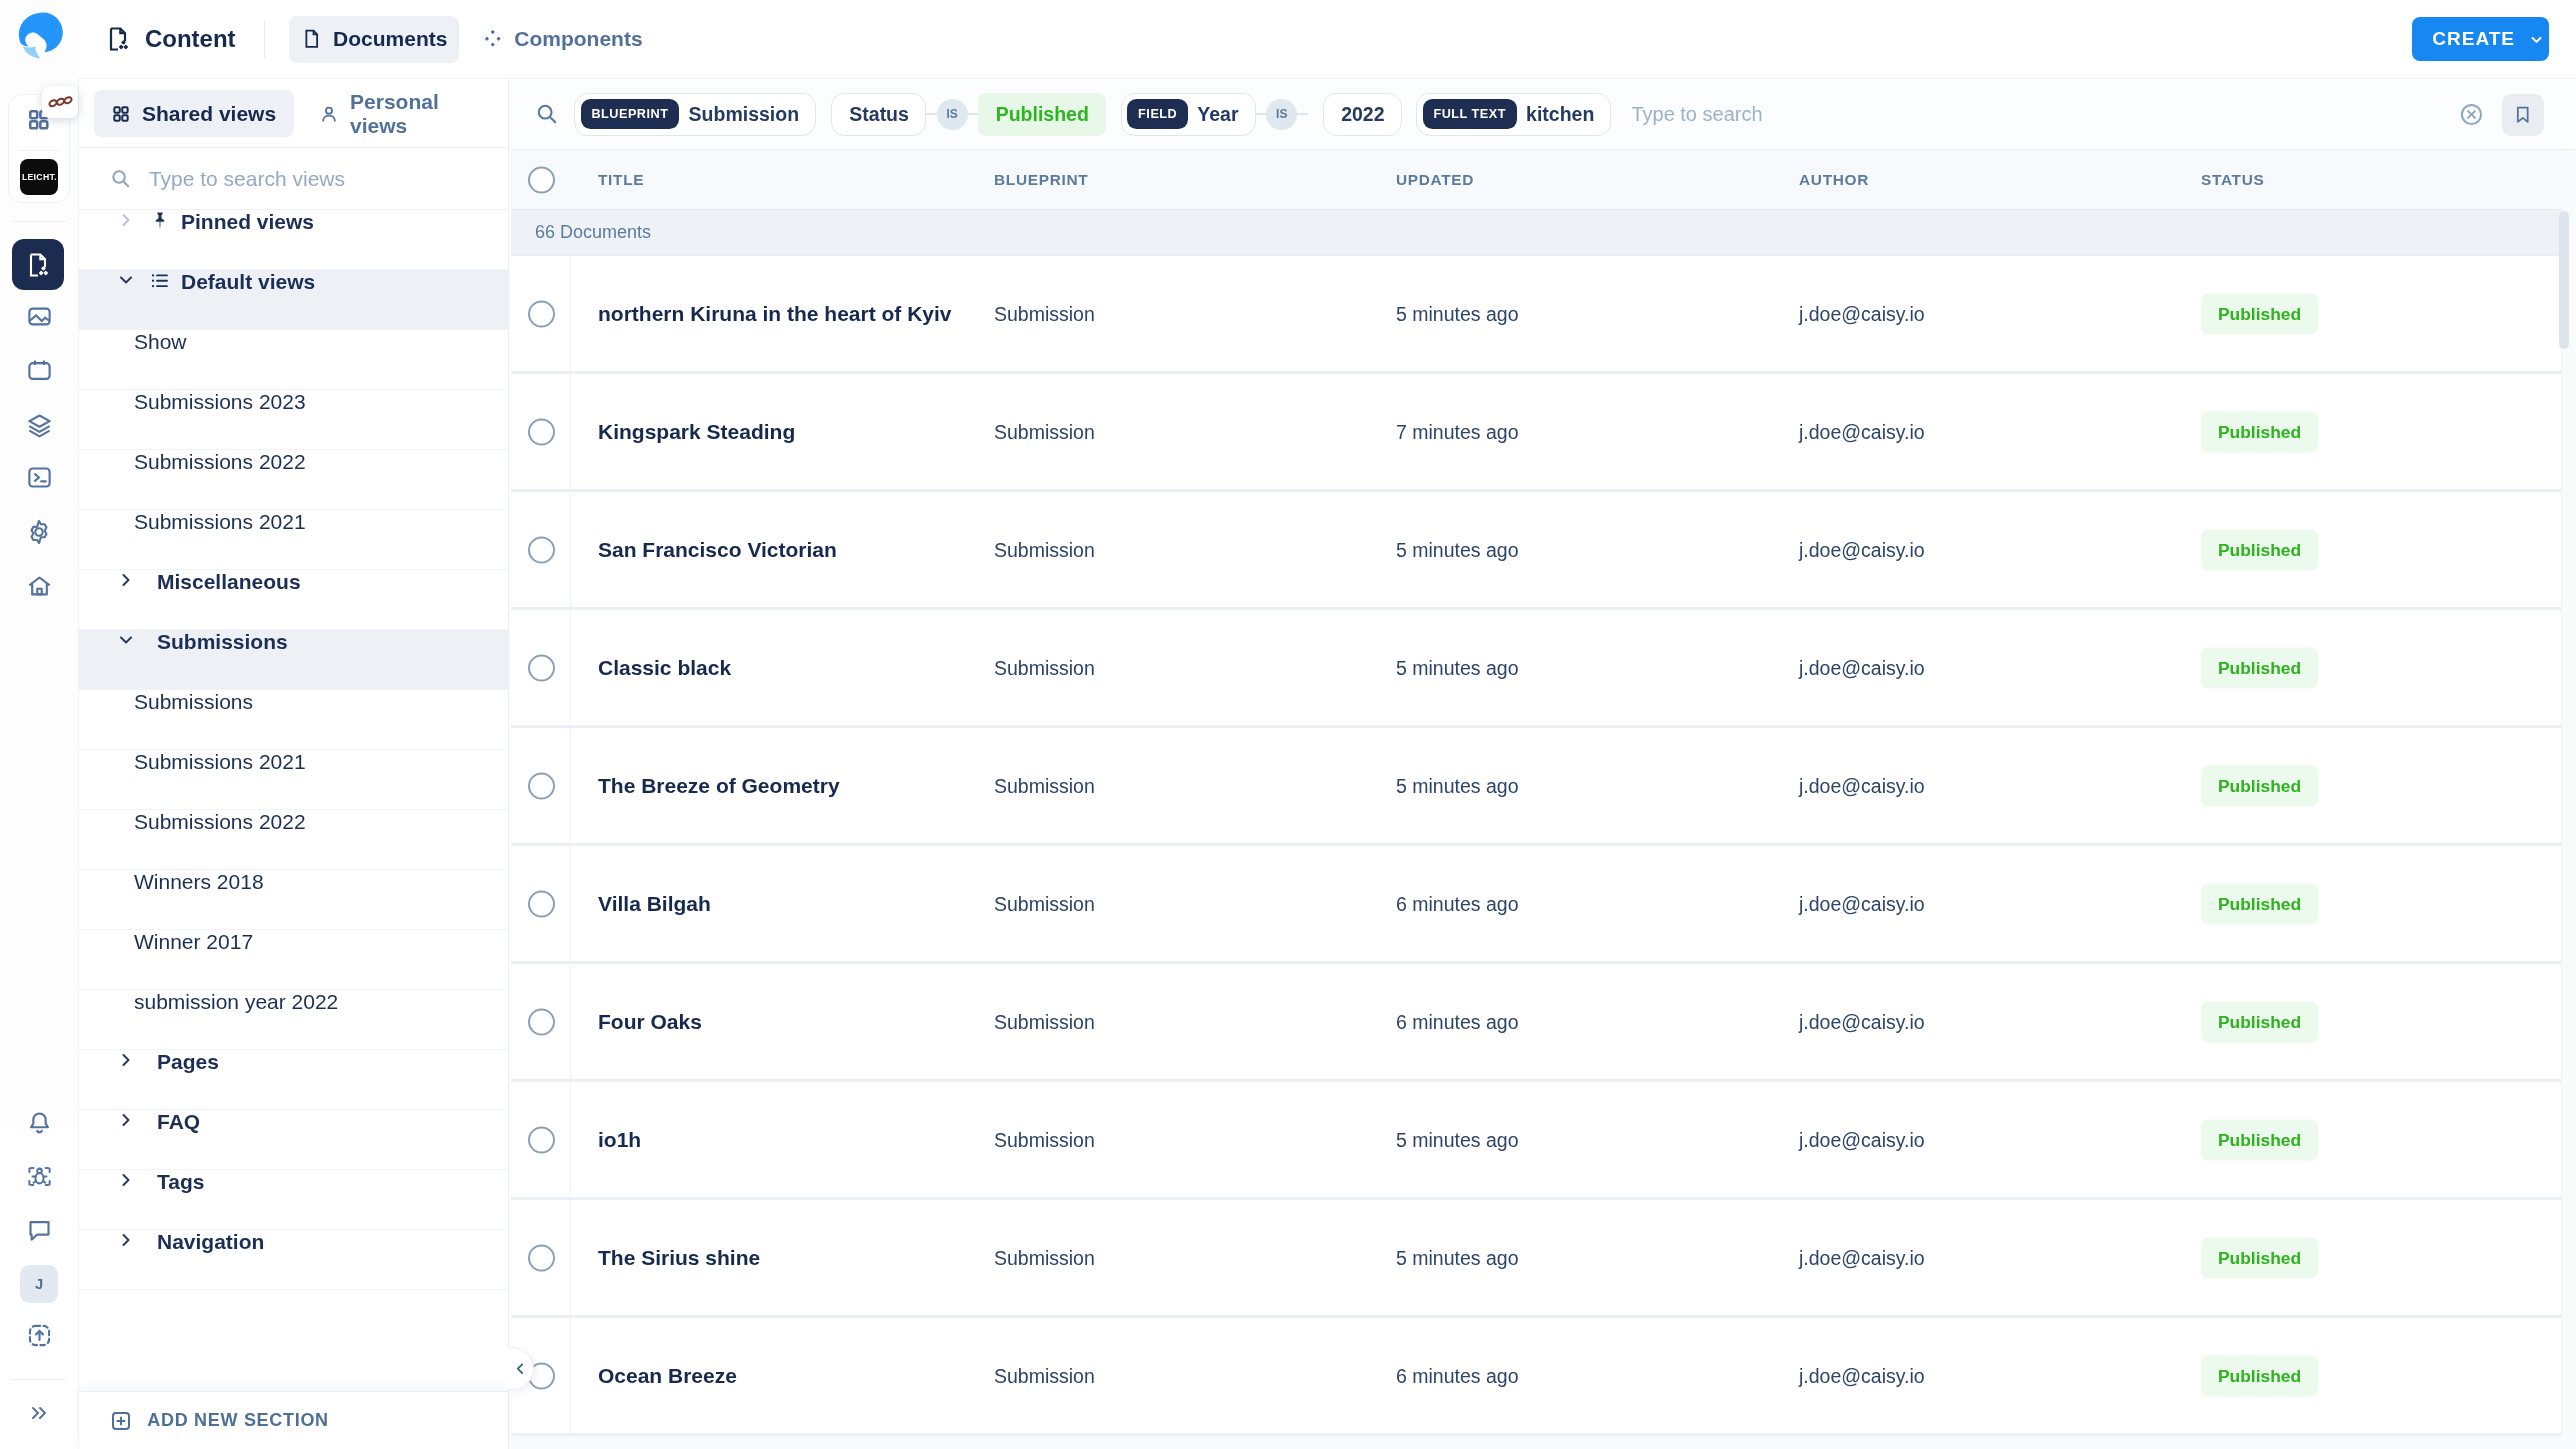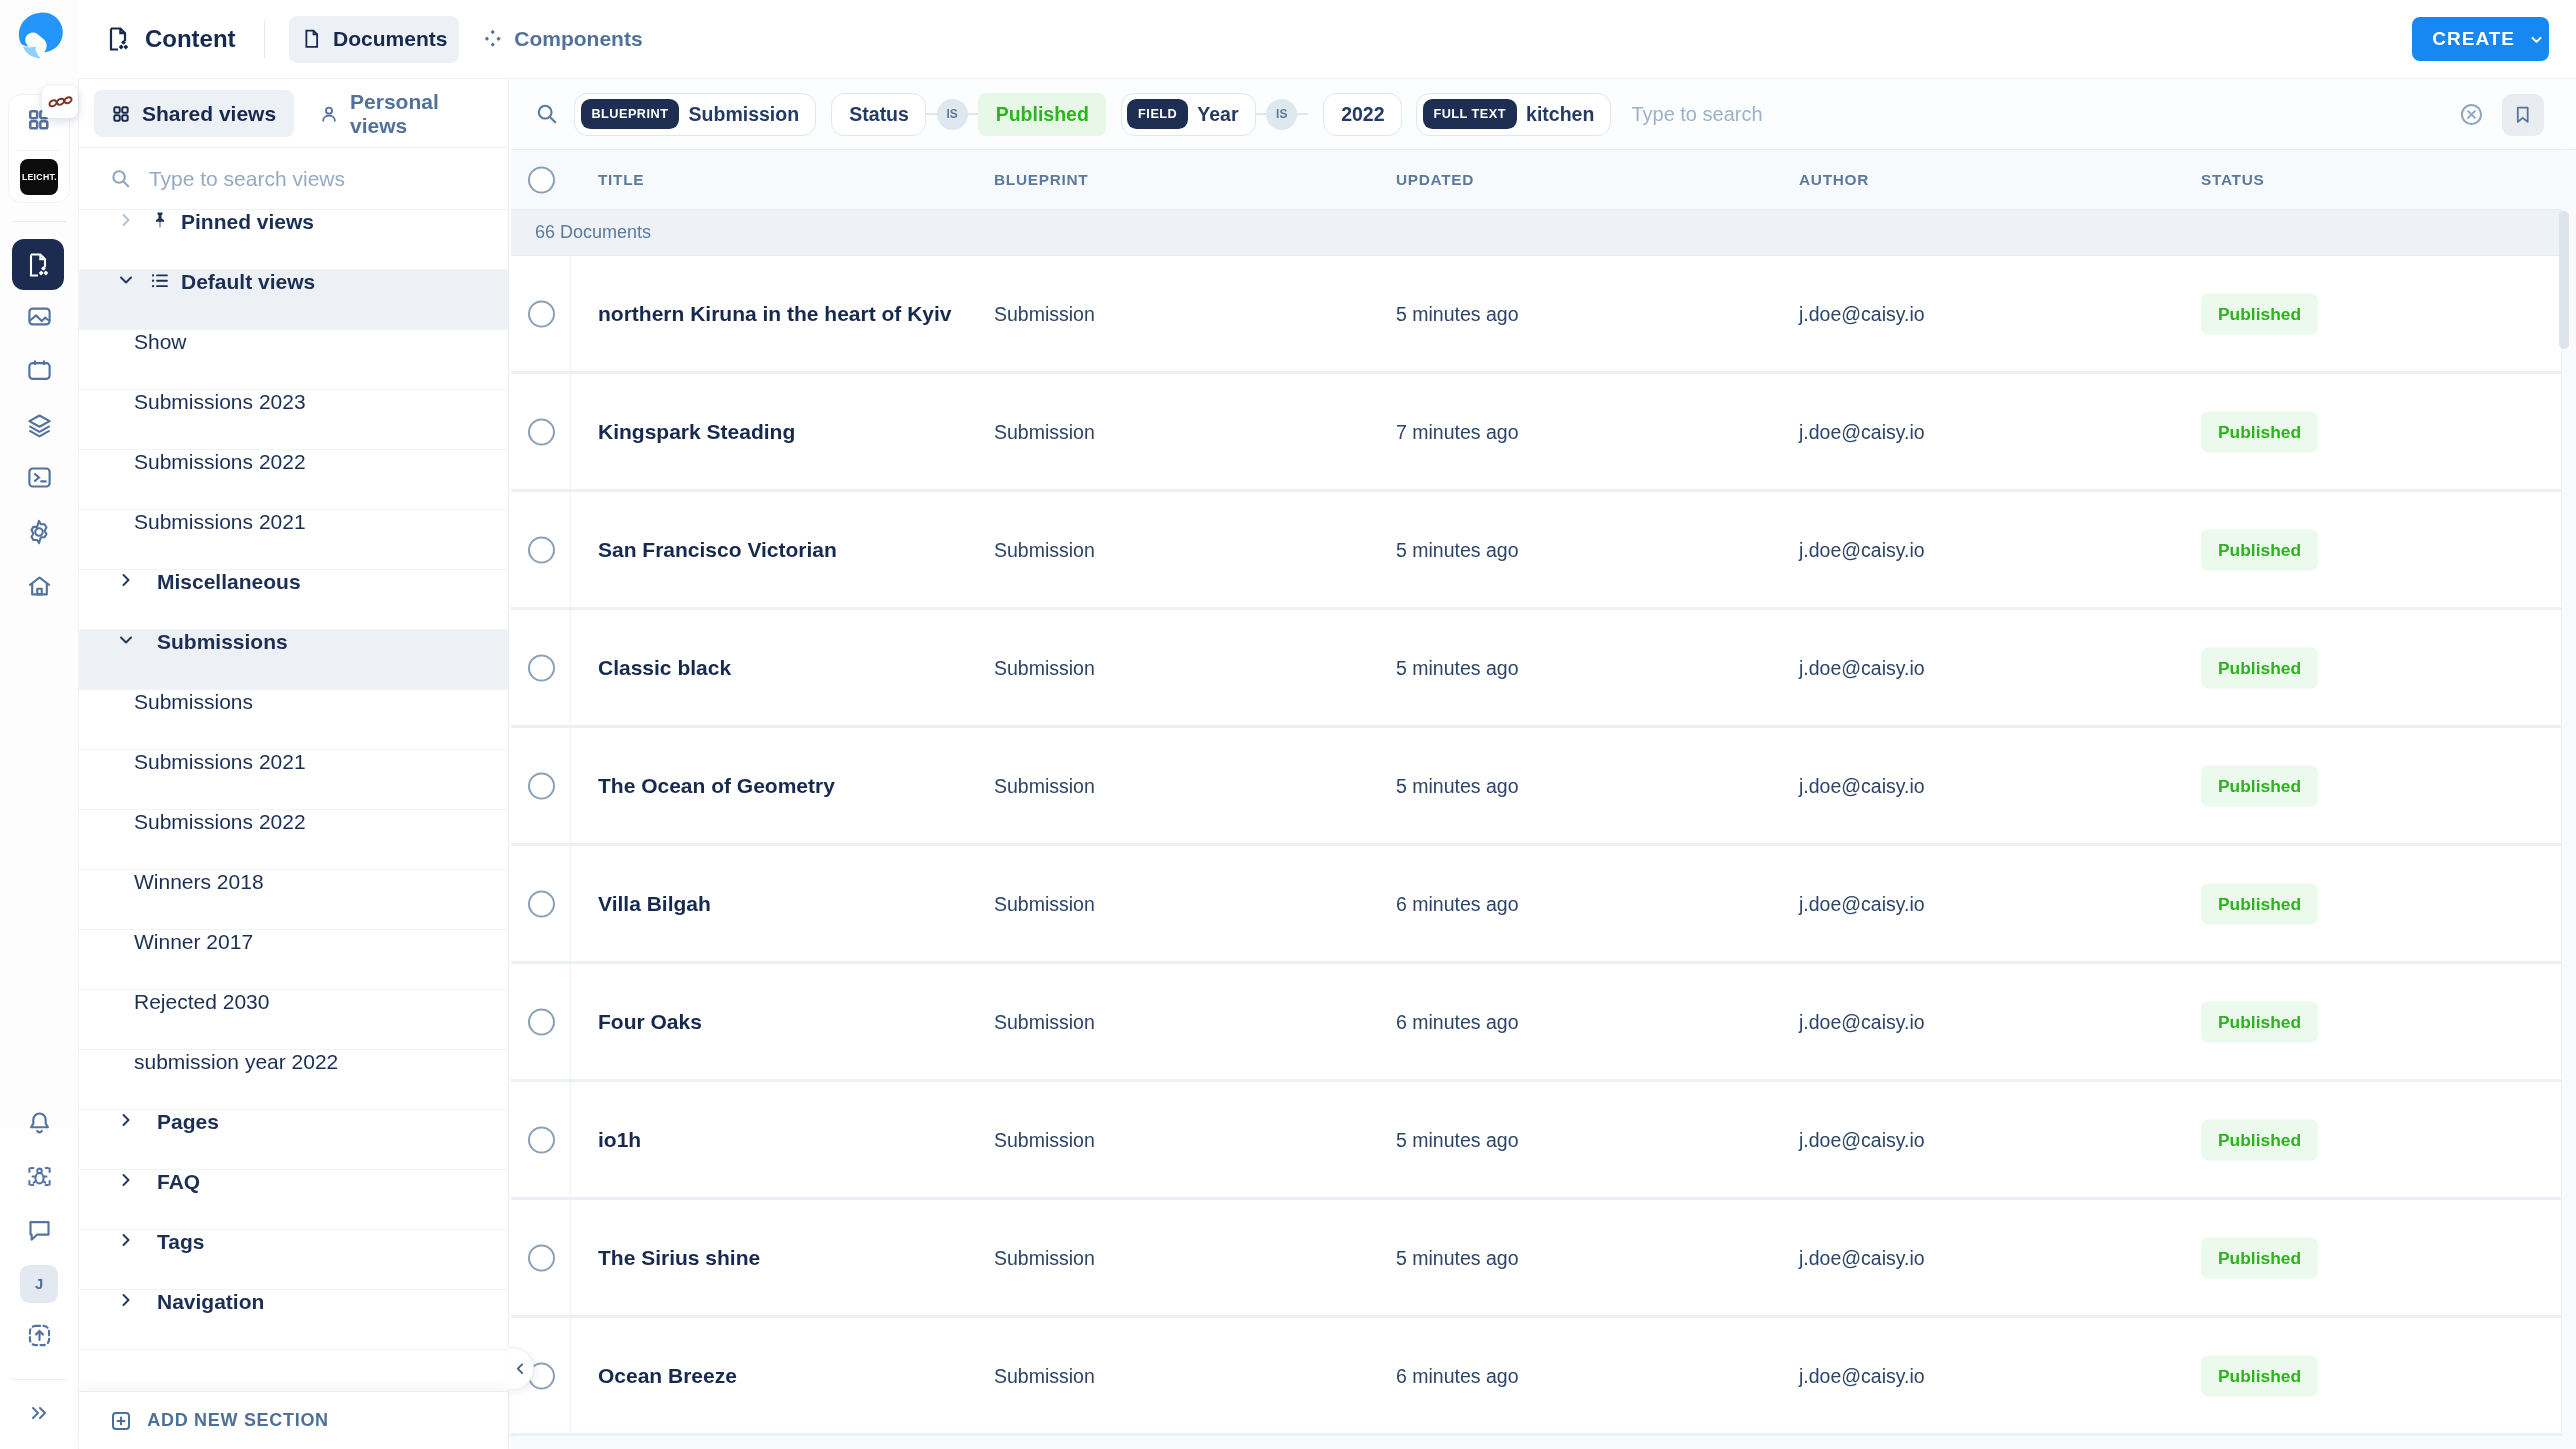--- a/index.html
+++ b/index.html
@@ -353,23 +353,20 @@
       <div class="trow-s child">
         <span class="lbl">Submissions 2022</span>
       </div>
       <div class="trow-s child">
         <span class="lbl">Winners 2018</span>
       </div>
       <div class="trow-s child">
         <span class="lbl">Winner 2017</span>
       </div>
       <div class="trow-s child">
-        <span class="lbl">Rejected 2030</span>
-      </div>
-      <div class="trow-s child">
         <span class="lbl">submission year 2022</span>
       </div>
 
       <div class="trow-s parent">
         <span class="chev">
           <svg viewBox="0 0 24 24" width="20" height="20" fill="none" stroke="#23395f" stroke-width="2.4" stroke-linecap="round" stroke-linejoin="round">
               <path d="M9 6l6 6-6 6"></path>
             </svg>
         </span>
         <span class="lbl">Pages</span>
@@ -527,21 +524,21 @@
         <span class="cc c-bp">Submission</span>
         <span class="cc c-upd">5 minutes ago</span>
         <span class="cc c-auth">j.doe@caisy.io</span>
         <span class="cc c-status"><span class="badge">Published</span></span>
       </div>
 
       <div class="trow">
         <div class="cell-check">
             <span class="rowcircle"></span>
           </div>
-        <span class="cc c-title">The Ocean of Geometry</span>
+        <span class="cc c-title">The Breeze of Geometry</span>
         <span class="cc c-bp">Submission</span>
         <span class="cc c-upd">5 minutes ago</span>
         <span class="cc c-auth">j.doe@caisy.io</span>
         <span class="cc c-status"><span class="badge">Published</span></span>
       </div>
 
       <div class="trow">
         <div class="cell-check">
             <span class="rowcircle"></span>
           </div>

